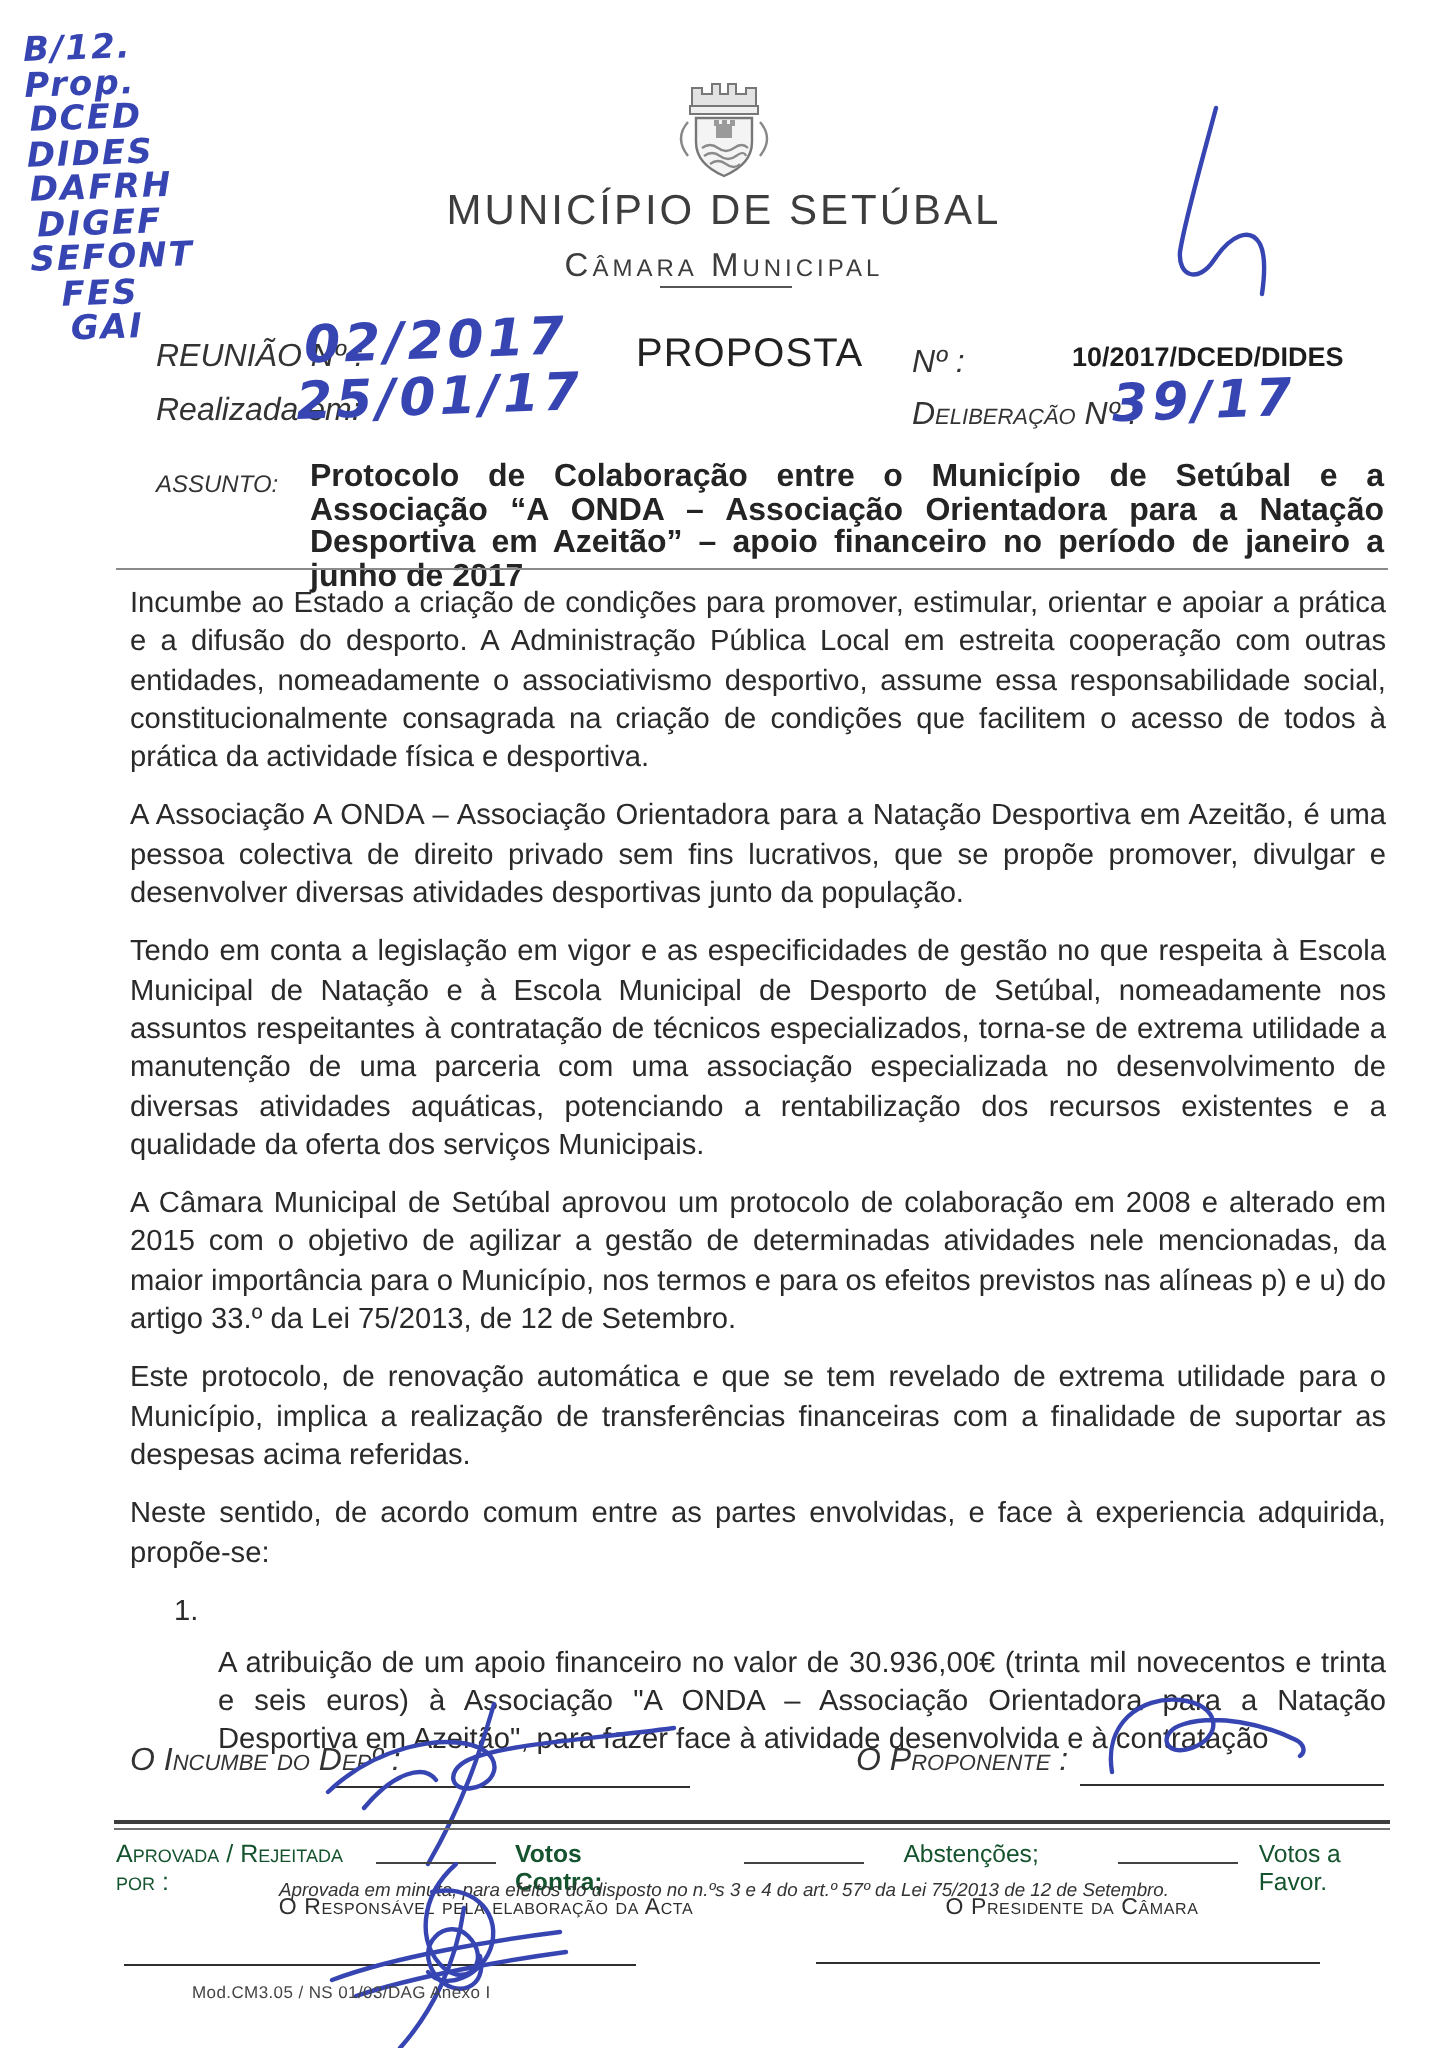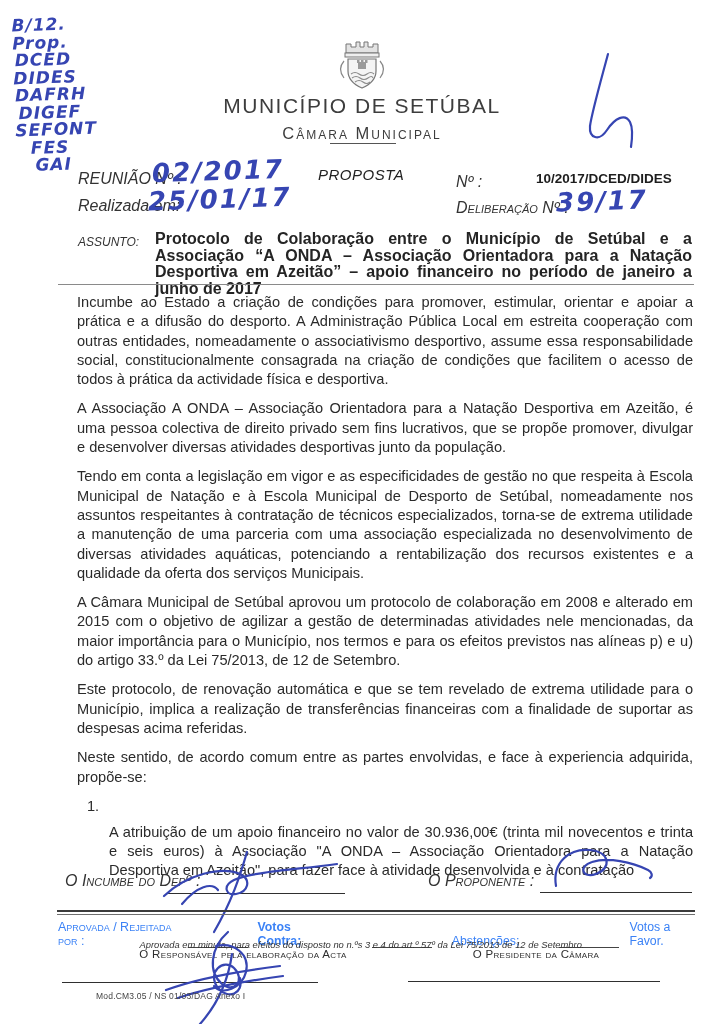--- a/index.html
+++ b/index.html
@@ -23,39 +23,39 @@
   
   .crest{position:absolute;left:334px;top:31px;}
   .org-title{position:absolute;left:0;right:0;top:94px;text-align:center;
     font-size:21px;letter-spacing:1.5px;color:#3d3d3d;}
   .org-subtitle{position:absolute;left:0;right:0;top:124px;text-align:center;
     font-size:16.5px;letter-spacing:2px;color:#3d3d3d;font-variant:small-caps;}
   .header-divider{position:absolute;left:330px;top:143px;width:66px;border-bottom:1.5px solid #555;}
   
   .lbl{position:absolute;font-style:italic;font-size:16px;color:#333;}
   .sc{font-variant:small-caps;}
-  .proposta{position:absolute;left:318px;top:166px;font-style:italic;font-size:15px;letter-spacing:.5px;color:#222;}
+  .proposta{position:absolute;left:318px;top:166px;font-size:20px;letter-spacing:.5px;color:#222;}
   .num-value{position:absolute;left:536px;top:171px;font-weight:700;font-size:13.5px;color:#1d1d1d;}
   
   .assunto-text{position:absolute;left:155px;top:231px;width:537px;
     font-weight:700;font-size:16px;line-height:16.6px;text-align:justify;color:#242424;}
   .assunto-rule{position:absolute;left:58px;top:284px;width:636px;border-bottom:1px solid #8a8a8a;}
   
   .body-text{position:absolute;left:65px;top:293px;width:628px;
     font-size:14.6px;line-height:19.3px;color:#2a2a2a;}
-  .body-text p{margin:0 0 10px 12px;text-align:justify;}
+  .body-text p{margin:0 0 10px 0;text-align:justify;}
   .list-item{display:flex;padding-left:22px;margin-top:10px;}
   .list-marker{flex:none;width:22px;}
   .list-text{flex:1;text-align:justify;margin-top:26px;}
   
   .sig-line{position:absolute;border-bottom:1.5px solid #2f2f2f;}
   .double-rule{position:absolute;left:57px;top:910px;width:638px;height:2px;
     border-top:2px solid #3c3c3c;border-bottom:1px solid #6f6f6f;}
-  .votes-row{position:absolute;left:58px;top:920px;width:638px;font-size:12.3px;color:#3b82f6;
-    display:flex;align-items:flex-end;}
+  .votes-row{position:absolute;left:58px;top:920px;width:638px;font-size:12.3px;color:#14532d;
+    display:flex;align-items:flex-start;}
   .blank{display:inline-block;width:60px;border-bottom:1px solid #444;height:11px;flex:none;}
   .minuta{position:absolute;left:0;right:0;top:939px;text-align:center;
     font-style:italic;font-size:9.4px;color:#333;}
   .role-label{position:absolute;font-size:11.5px;color:#2e2e2e;font-variant:small-caps;letter-spacing:.3px;}
   .mod-code{position:absolute;left:60px;top:991px;font-size:8.5px;color:#444;letter-spacing:.2px;margin-left:36px;}
   .sig-svg{position:absolute;}
   .sig-svg path{fill:none;stroke:#3645b2;stroke-width:2.2;stroke-linecap:round;}
 </style>
 </head>
 <body>

